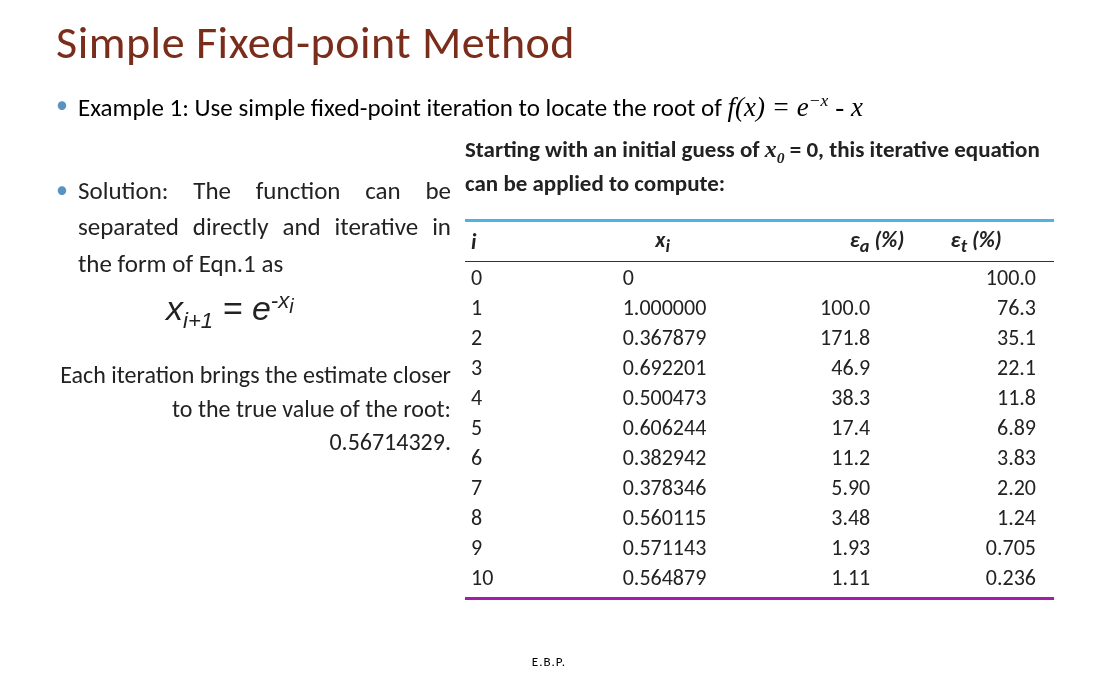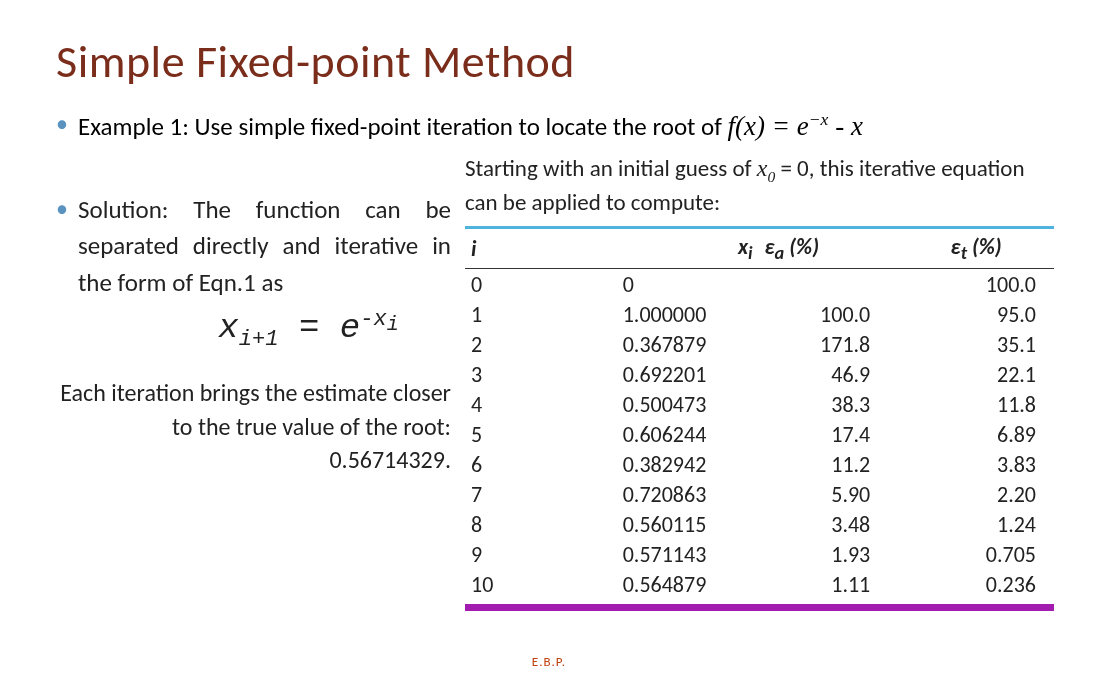--- a/index.html
+++ b/index.html
@@ -9,21 +9,21 @@
     height: 677px;
     background: #ffffff;
     font-family: "Gill Sans", "Gill Sans MT", Calibri, "Trebuchet MS", sans-serif;
     color: #222;
   }
   .slide {
     position: relative;
     width: 1098px;
     height: 677px;
     box-sizing: border-box;
-    padding: 31px 44px 0 56px;
+    padding: 12px 44px 0 56px;
   }
   .title {
     font-size: 46px;
     font-weight: 400;
     color: #7b2d1b;
     margin: 2px 0 18px 0;
     letter-spacing: 0.5px;
   }
   .body-line {
     font-size: 25px;
@@ -66,74 +66,75 @@
   .right-col {
     flex: 1;
   }
   .sol-text {
     font-size: 25px;
     line-height: 1.45;
     text-align: justify;
     text-justify: inter-word;
   }
   .iter-eq {
-    font-family: Liberation Mono, monospace;
+    font-family: Liberation Sans, sans-serif;
     font-style: italic;
     font-size: 34px;
-    text-align: center;
+    text-align: left;
     margin: 6px 0 24px 110px;
   }
   .starting {
     font-size: 23px;
     line-height: 1.35;
-    margin-bottom: 8px;
+    margin-bottom: 20px;
+    font-weight: bold;
   }
   table {
     border-collapse: collapse;
     font-family: Optima, "Gill Sans", "Gill Sans MT", Calibri, sans-serif;
     font-size: 22px;
     width: 100%;
   }
   table th {
     font-weight: 700;
     font-style: italic;
     text-align: left;
     border-top: 3px solid #4fb3e0;
     border-bottom: 1.5px solid #333;
     padding: 4px 6px 4px 6px;
   }
   table th.c-i { width: 90px; }
-  table th.c-xi { text-align: right; width: 180px; }
-  table th.c-ea { text-align: left; width: 140px; }
+  table th.c-xi { text-align: center; width: 180px; }
+  table th.c-ea { text-align: right; width: 140px; }
   table th.c-et { text-align: center; width: 120px; padding-right: 18px;}
   table td {
     padding: 1.5px 6px;
   }
   table td.c-i { text-align: left; }
   table td.c-xi { text-align: left; padding-left: 56px; }
   table td.c-ea { text-align: right; padding-right: 40px; }
   table td.c-et { text-align: right; padding-right: 18px; }
   table tbody tr:last-child td {
-    border-bottom: 7px solid #a21caf;
+    border-bottom: 3px solid #a21caf;
     padding-bottom: 6px;
   }
   .convergence {
     font-size: 24px;
     line-height: 1.4;
     margin-top: 6px;
     text-align: right;
   }
   .footer {
     position: absolute;
     bottom: 8px;
     width: 100%;
     left: 0;
     text-align: center;
     font-size: 13px;
-    color: #c2410c;
+    color: #000000;
     letter-spacing: 1px;
   }
 </style>
 </head>
 <body>
 
 <div class="slide">
 
   <div class="title">Simple Fixed-point Method</div>
 
@@ -176,21 +177,21 @@
             <tr>
               <td class="c-i">0</td>
               <td class="c-xi">0</td>
               <td class="c-ea"></td>
               <td class="c-et">100.0</td>
             </tr>
             <tr>
               <td class="c-i">1</td>
               <td class="c-xi">1.000000</td>
               <td class="c-ea">100.0</td>
-              <td class="c-et">95.0</td>
+              <td class="c-et">76.3</td>
             </tr>
             <tr>
               <td class="c-i">2</td>
               <td class="c-xi">0.367879</td>
               <td class="c-ea">171.8</td>
               <td class="c-et">35.1</td>
             </tr>
             <tr>
               <td class="c-i">3</td>
               <td class="c-xi">0.692201</td>
@@ -210,21 +211,21 @@
               <td class="c-et">6.89</td>
             </tr>
             <tr>
               <td class="c-i">6</td>
               <td class="c-xi">0.382942</td>
               <td class="c-ea">11.2</td>
               <td class="c-et">3.83</td>
             </tr>
             <tr>
               <td class="c-i">7</td>
-              <td class="c-xi">0.720863</td>
+              <td class="c-xi">0.378346</td>
               <td class="c-ea">5.90</td>
               <td class="c-et">2.20</td>
             </tr>
             <tr>
               <td class="c-i">8</td>
               <td class="c-xi">0.560115</td>
               <td class="c-ea">3.48</td>
               <td class="c-et">1.24</td>
             </tr>
             <tr>

